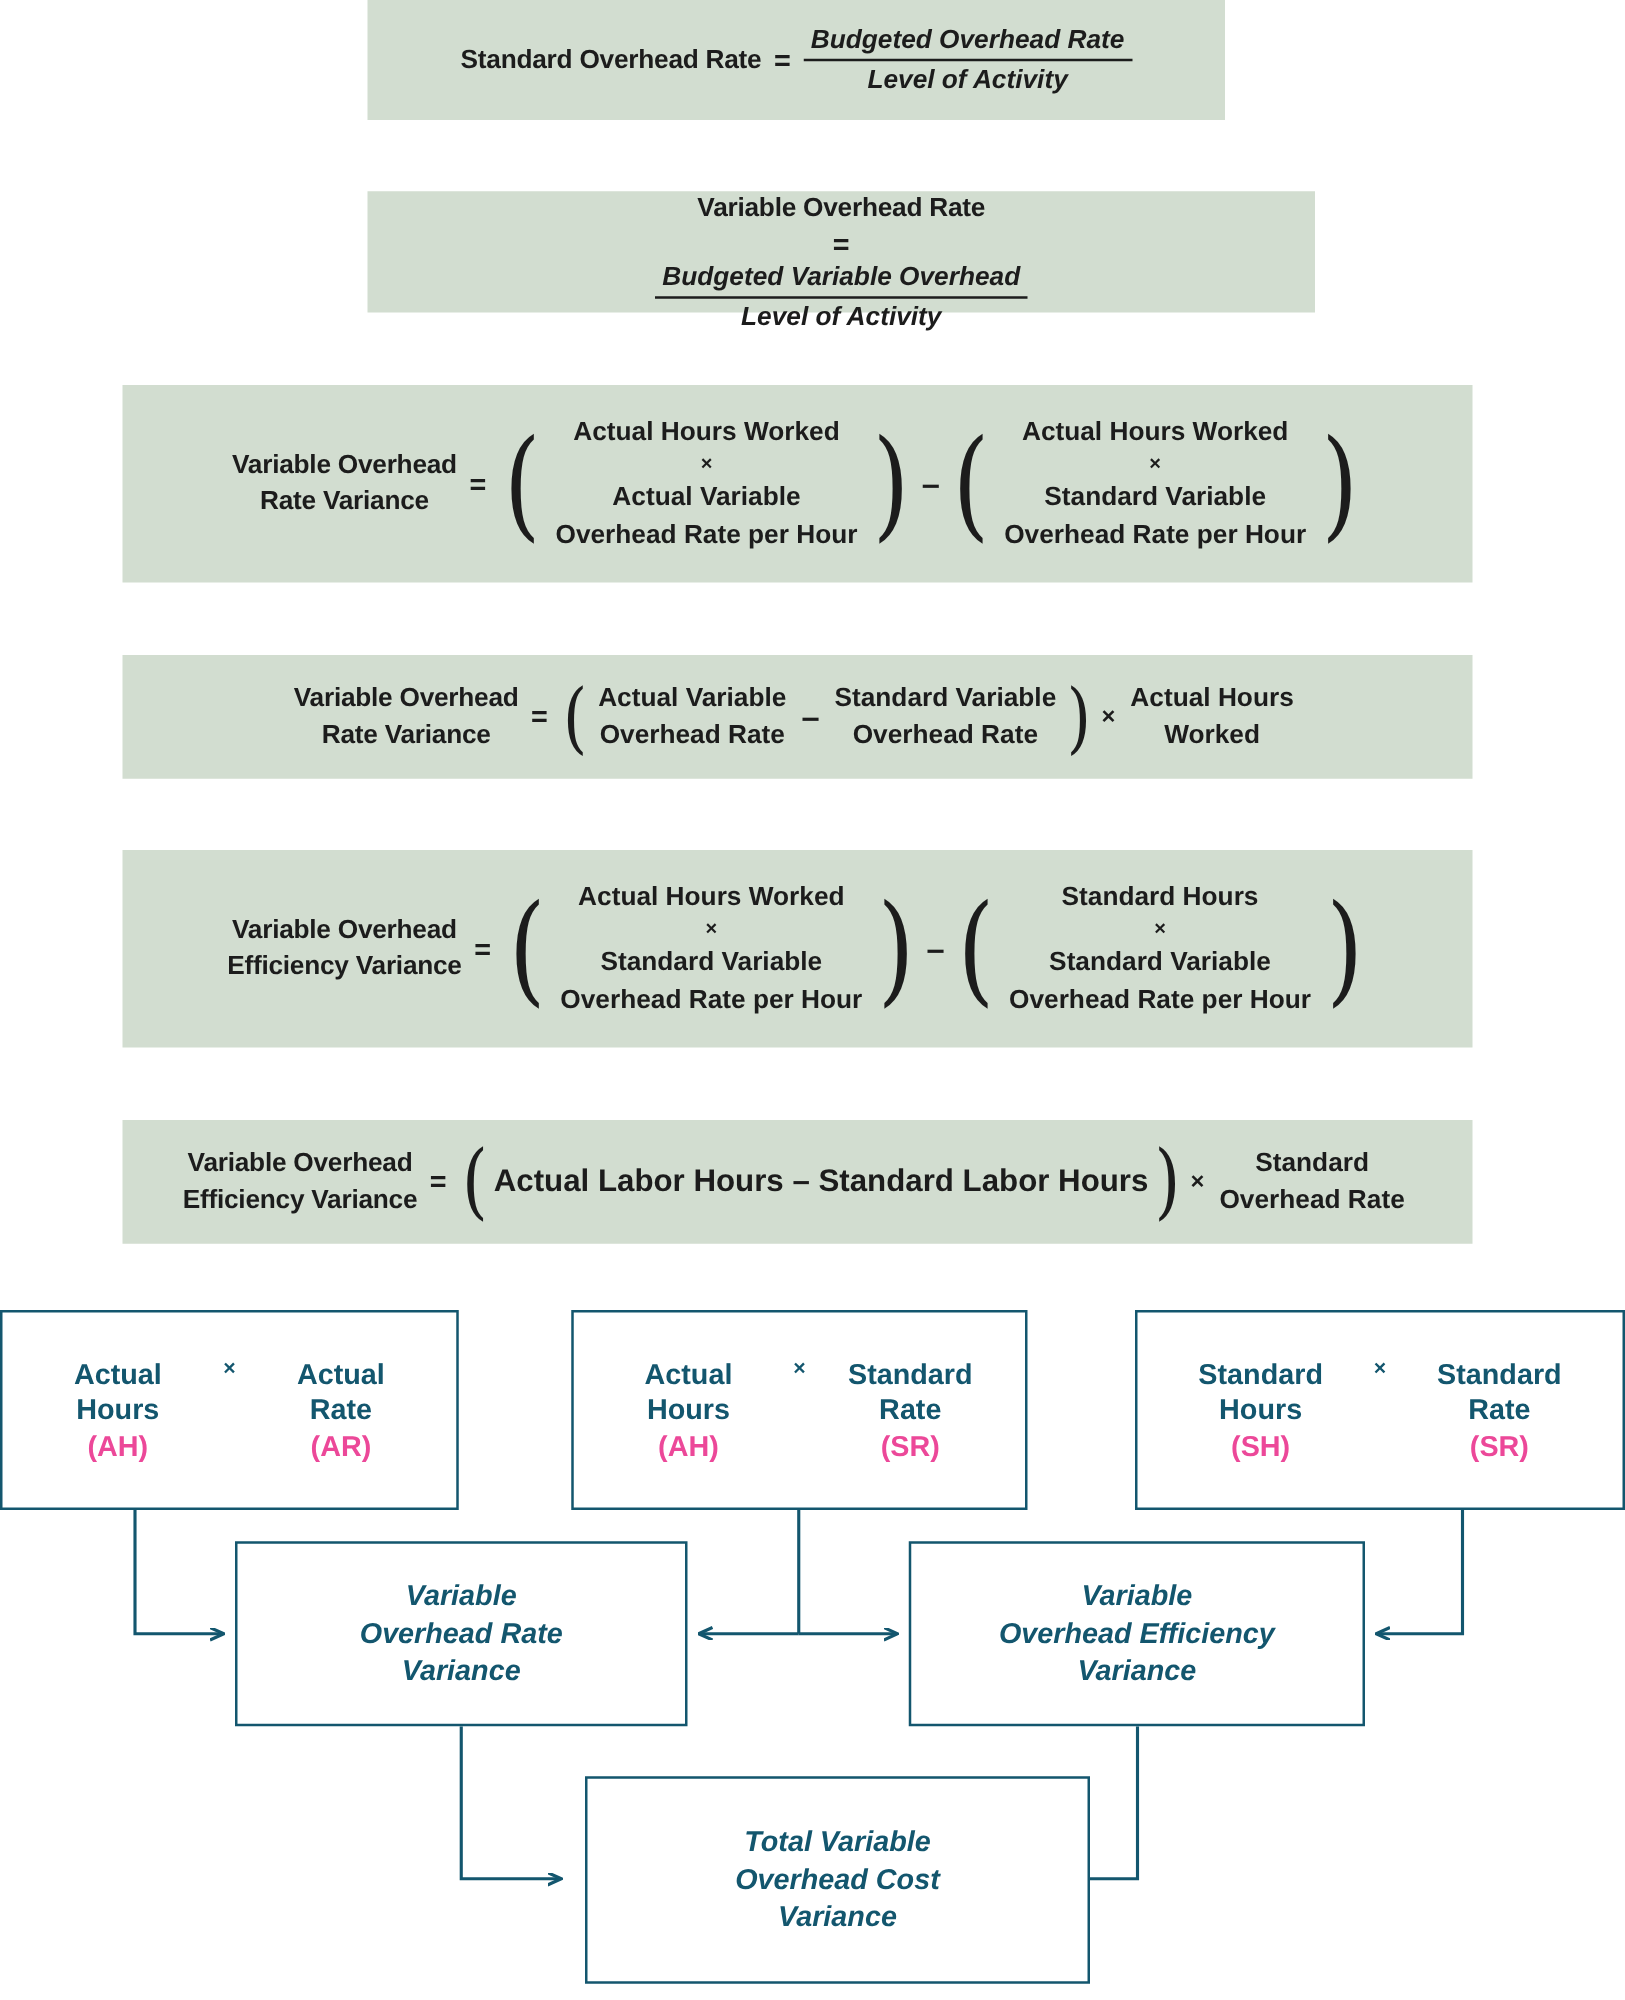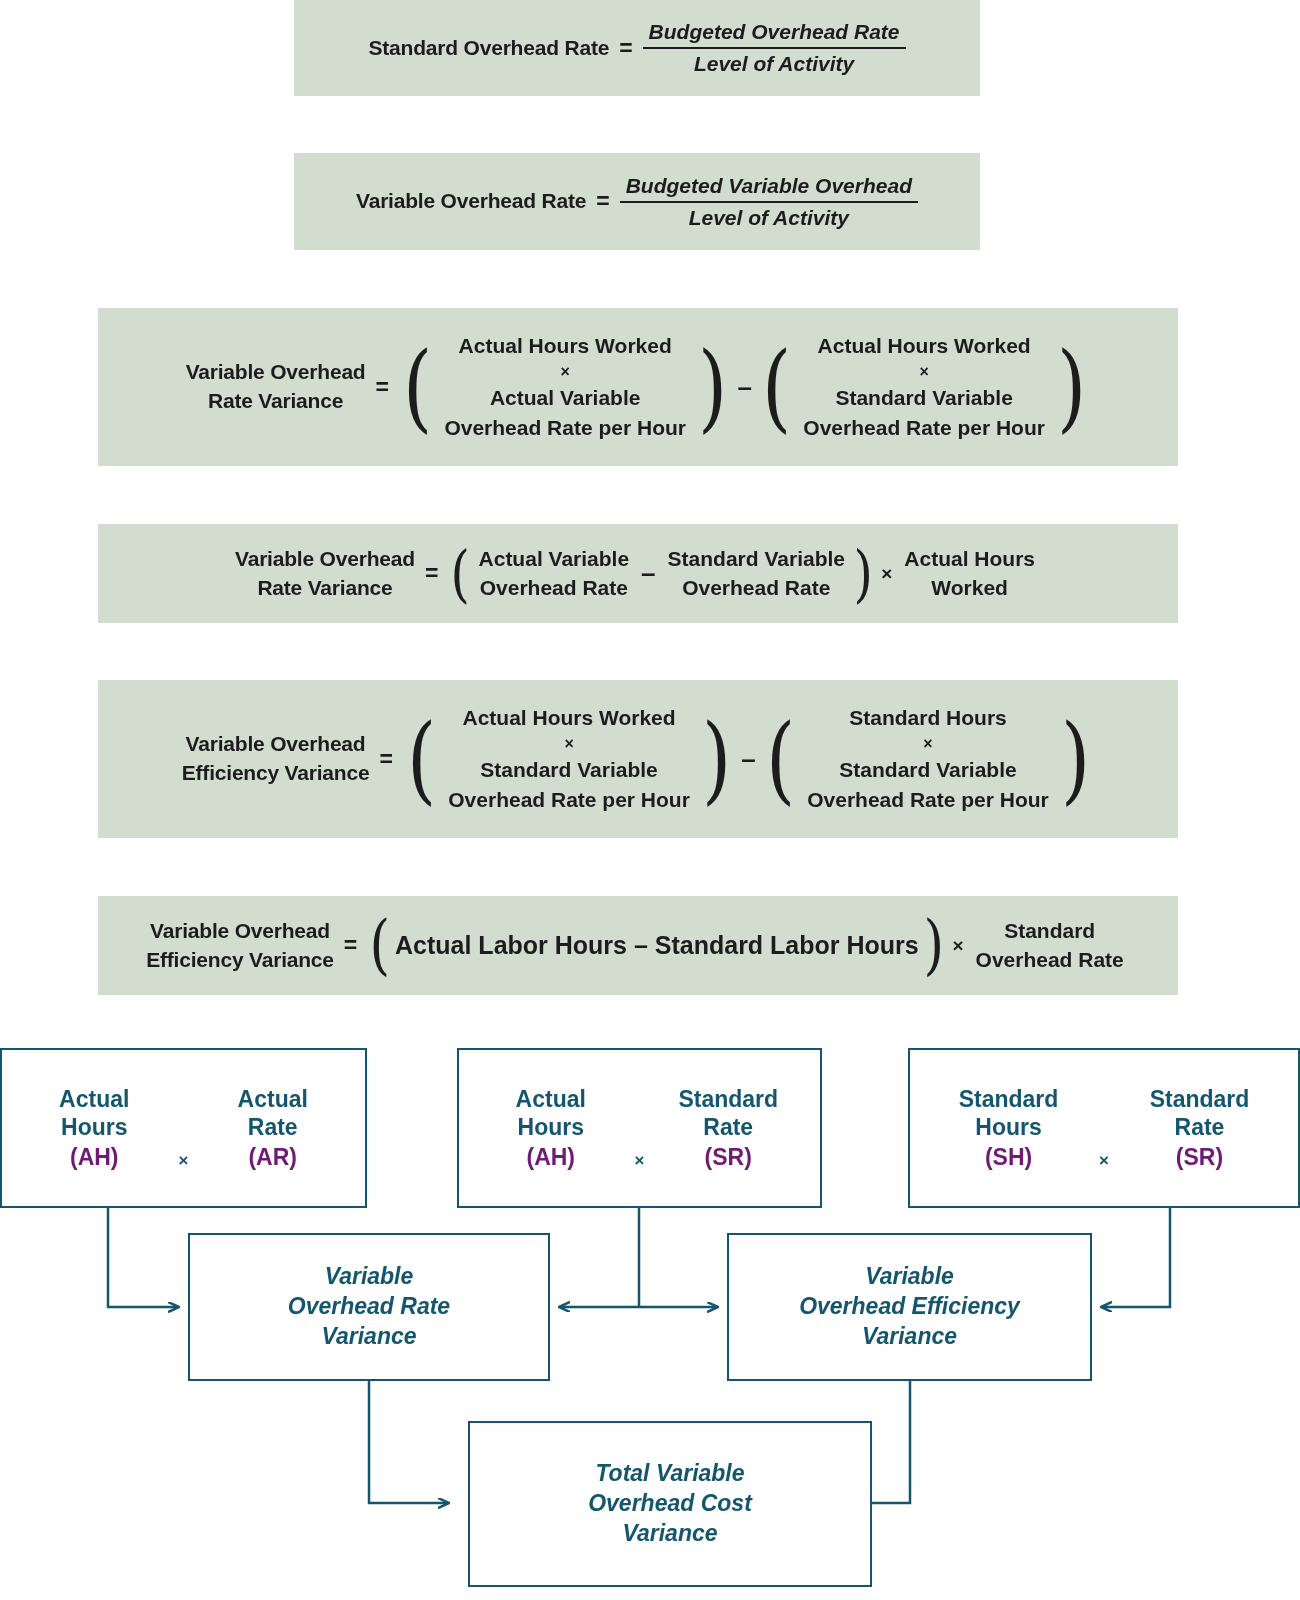--- a/index.html
+++ b/index.html
@@ -19,21 +19,21 @@
   .formula-block {
     position: absolute;
     background: #d2ddd0;
     box-sizing: border-box;
     display: flex;
     align-items: center;
     color: #1c1c1c;
     font-weight: bold;
   }
   .f1 { left: 294px; top: 0px;    width: 686px; height: 96px;  justify-content: center; }
-  .f2 { left: 294px; top: 153px;  width: 686px; height: 97px;  justify-content: center; }
+  .f2 { left: 294px; top: 153px;  width: 758px; height: 97px;  justify-content: flex-start; flex-direction: column; }
   .f3 { left: 98px;  top: 308px;  width: 1080px; height: 158px; justify-content: center; }
   .f4 { left: 98px;  top: 524px;  width: 1080px; height: 99px;  justify-content: center; }
   .f5 { left: 98px;  top: 680px;  width: 1080px; height: 158px; justify-content: center; }
   .f6 { left: 98px;  top: 896px;  width: 1080px; height: 99px;  justify-content: center; }
 
   .lhs {
     font-size: 21px;
     line-height: 1.38;
     text-align: center;
     white-space: pre-line;
@@ -139,35 +139,35 @@
     align-items: center;
     justify-content: center;
     font-weight: bold;
     text-align: center;
   }
   .top-node {
     padding: 0 18px;
   }
   .top-inner {
     display: flex;
-    align-items: flex-end;
+    align-items: flex-start;
     justify-content: center;
     width: 100%;
     gap: 10px;
   }
   .term {
     display: flex;
     flex-direction: column;
     align-items: center;
     line-height: 1.22;
     font-size: 23px;
     flex: 1;
   }
   .term .abbr {
-    color: #701a75;
+    color: #ec4899;
     font-size: 23px;
     margin-top: 1px;
   }
   .mult {
     color: #13566e;
     font-size: 17px;
     font-weight: bold;
     flex: 0 0 auto;
   }
   .mid-node, .bottom-node {

